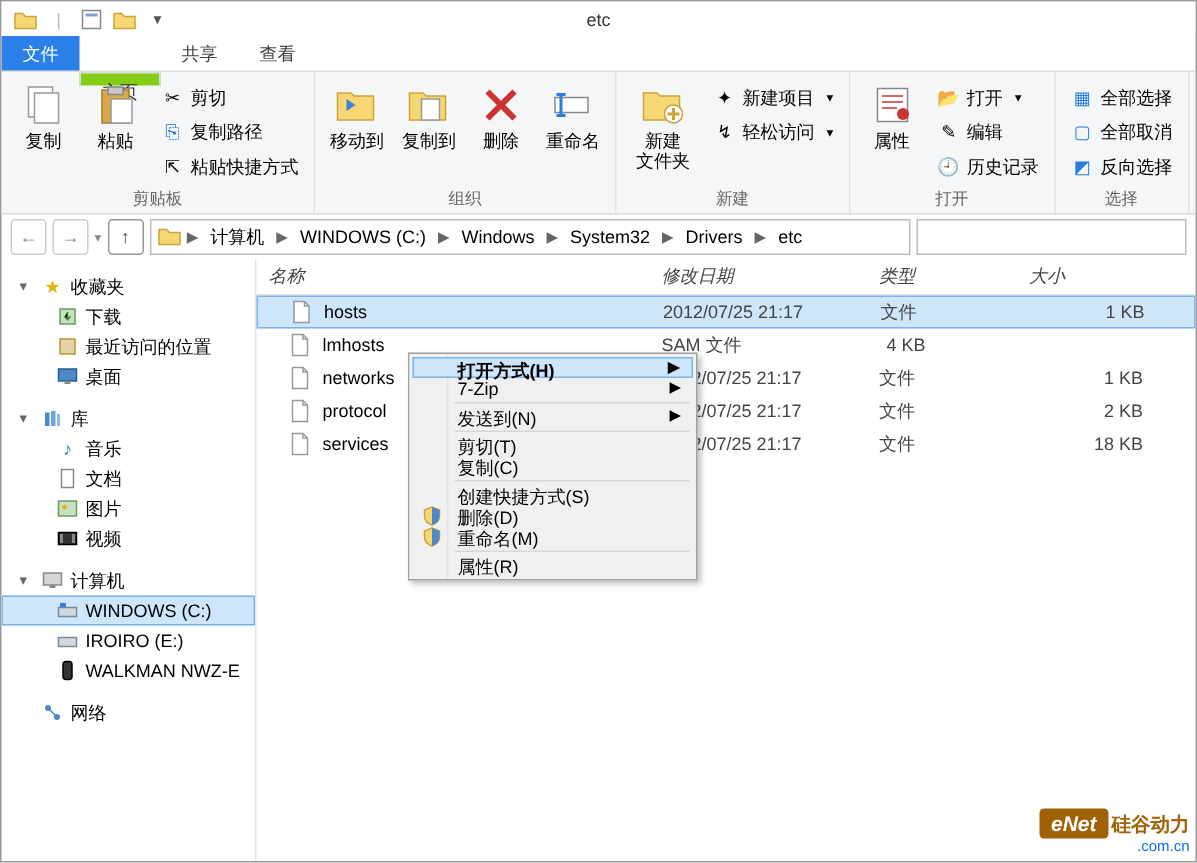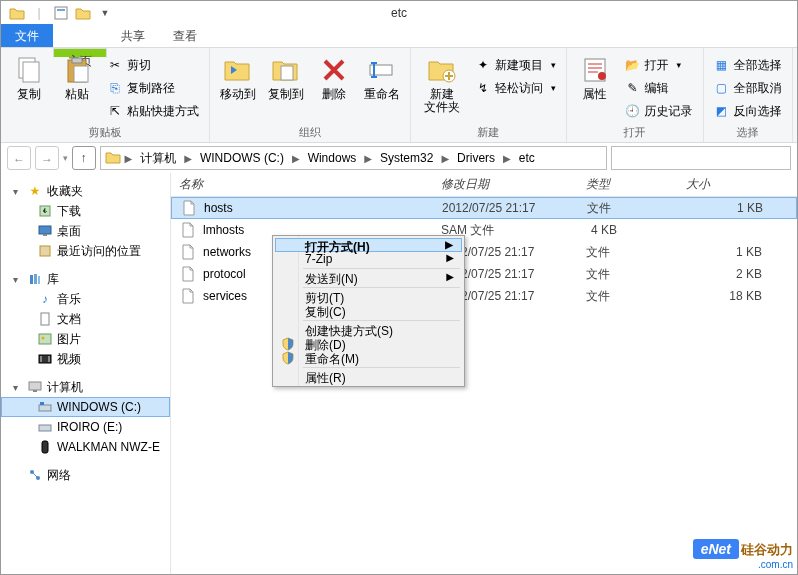--- a/index.html
+++ b/index.html
@@ -53,38 +53,38 @@
 .filelist { flex: 1; position: relative; }
 .fl-header { display: flex; height: 24px; border-bottom: 1px solid #e5e5e5; align-items: center; font-style: italic; }
 .fl-col { padding: 0 8px; color: #444; border-right: 1px solid transparent; }
 .fl-col.name { width: 262px; }
 .fl-col.date { width: 145px; }
 .fl-col.type { width: 100px; }
 .fl-col.size { width: 100px; text-align: left; }
 .fl-row { display: flex; height: 22px; align-items: center; }
 .fl-row.selected { background: #cee6fc; border: 1px solid #7bb3ea; }
 .fl-cell { padding: 0 8px; overflow: hidden; white-space: nowrap; text-overflow: ellipsis; }
-.fl-cell.name { width: 262px; display: flex; align-items: center; gap: 6px; padding-left: 10px; }
+.fl-cell.name { width: 262px; display: flex; align-items: center; gap: 6px; padding-left: 22px; }
 .fl-cell.date { width: 145px; color: #444; }
 .fl-cell.type { width: 100px; color: #444; }
 .fl-cell.size { width: 100px; text-align: right; color: #444; padding-right: 16px; }
 .file-ico { width: 16px; height: 16px; }
 
 
 .ctx { position: absolute; top: 234px; left: 271px; width: 193px; background: #f0f0f0; border: 1px solid #a0a0a0; box-shadow: 2px 2px 4px rgba(0,0,0,.25); z-index: 10; padding: 2px; }
 .ctx-item { height: 14px; display: flex; align-items: flex-start; padding-left: 30px; position: relative; }
 .ctx-item.hi { background: #cee6fc; border: 1px solid #7bb3ea; padding-left: 29px; font-weight: bold; }
 .ctx-item .arrow { position: absolute; right: 8px; font-size: 10px; }
 .ctx-item .cico { position: absolute; left: 6px; width: 16px; height: 16px; }
 .ctx-sep { height: 1px; background: #d7d7d7; margin: 2px 2px 2px 28px; }
 .ctx-iconstrip { position: absolute; left: 0; top: 0; bottom: 0; width: 26px; border-right: 1px solid #e3e3e3; background: #f0f0f0; z-index: -1; }
 
 
 .watermark { position: absolute; right: 4px; bottom: 4px; }
-.watermark .enet-badge { display: inline-block; background: #3b82f6; color: #fff; font-weight: bold; font-style: italic; padding: 2px 8px; border-radius: 3px; font-size: 14px; }
+.watermark .enet-badge { display: inline-block; background: #a16207; color: #fff; font-weight: bold; font-style: italic; padding: 2px 8px; border-radius: 3px; font-size: 14px; }
 .watermark .cn { color: #0b6fdc; font-size: 10px; }
 .watermark .kanji { font-size: 13px; color: #a16207; font-weight: bold; margin-left: 2px; }
 </style>
 </head>
 <body>
 
 <div class="titlebar">
   <div class="qat">
     <span class="qat-icon">
         <svg width="16" height="14">
@@ -314,33 +314,33 @@
           <svg width="14" height="14">
             <rect x="2" y="2" width="10" height="10" fill="#c7e0c3" stroke="#6a9b5c"></rect>
             <path d="M7 4v5l-2-2m2 2l2-2" stroke="#3a7a2b"></path>
           </svg>
         </span>
         <span>下载</span>
       </div>
     <div class="tree-item sub">
         <span class="tree-ico">
           <svg width="14" height="14">
+            <rect x="2" y="2" width="10" height="10" fill="#e6d3a8" stroke="#b8972e"></rect>
+          </svg>
+        </span>
+        <span>最近访问的位置</span>
+      </div>
+    <div class="tree-item sub">
+        <span class="tree-ico">
+          <svg width="14" height="14">
             <rect x="1" y="2" width="12" height="8" fill="#4d88c9" stroke="#2b5c8e"></rect>
             <rect x="5" y="10" width="4" height="2" fill="#888"></rect>
           </svg>
         </span>
         <span>桌面</span>
-      </div>
-    <div class="tree-item sub">
-        <span class="tree-ico">
-          <svg width="14" height="14">
-            <rect x="2" y="2" width="10" height="10" fill="#e6d3a8" stroke="#b8972e"></rect>
-          </svg>
-        </span>
-        <span>最近访问的位置</span>
       </div>
     <div class="tree-spacer"></div>
     <div class="tree-item">
         <span class="tree-toggle">▾</span>
         <span class="tree-ico">
           <svg width="14" height="14">
             <rect x="2" y="3" width="3" height="9" fill="#4d88c9"></rect>
             <rect x="6" y="2" width="3" height="10" fill="#6aa6d9"></rect>
             <rect x="10" y="4" width="2" height="8" fill="#8cbce6"></rect>
           </svg>

